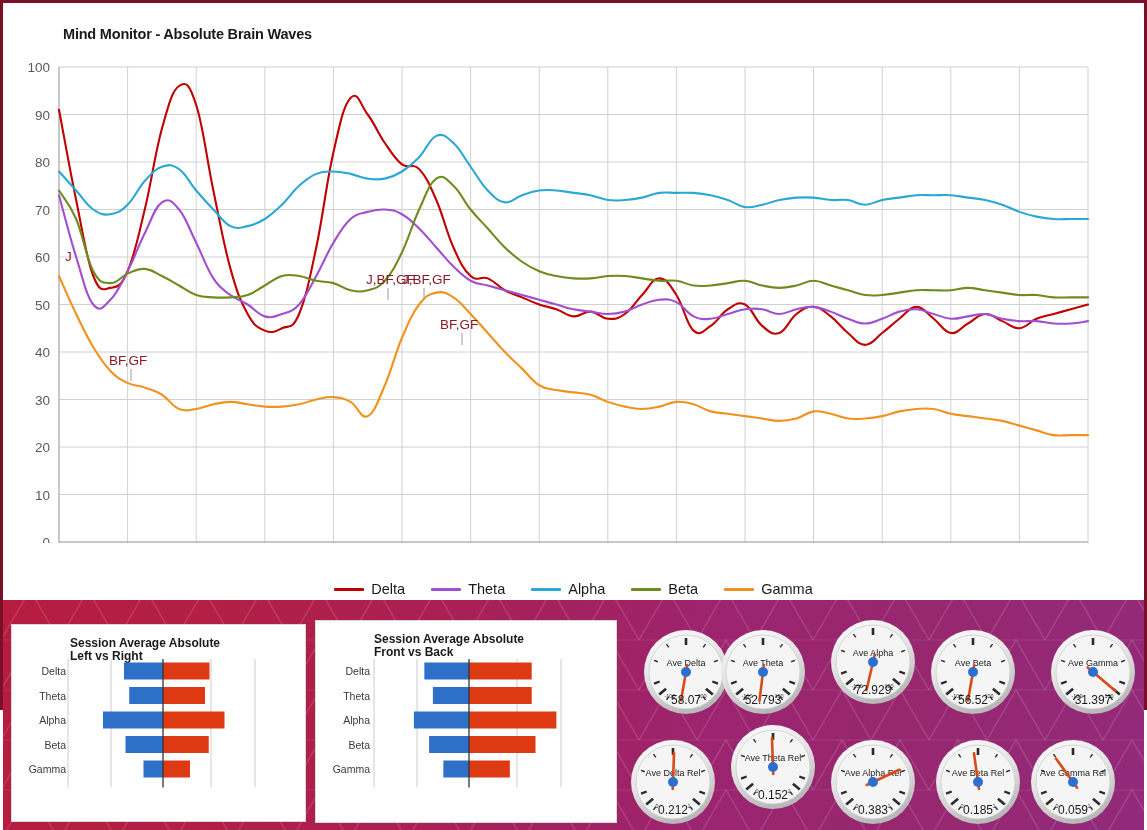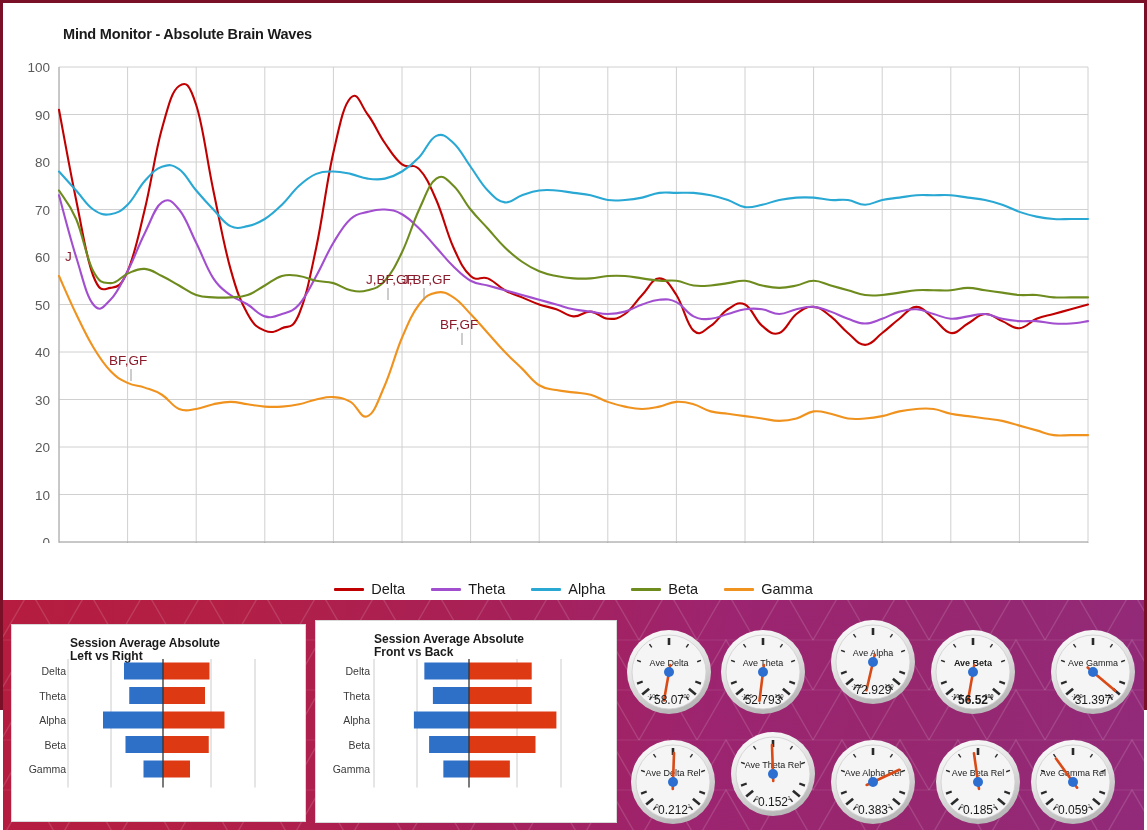--- a/index.html
+++ b/index.html
@@ -593,21 +593,21 @@
           <rect x="113.1" y="115" width="39.9" height="17" fill="#2E6FC7"></rect>
           <rect x="153" y="115" width="66.5" height="17" fill="#DD3A14"></rect>
           <text x="54" y="152" text-anchor="end" font-size="10.5" fill="#3a3a3a" font-family="&quot;Liberation Sans&quot;,sans-serif">Gamma</text>
           <rect x="127.35" y="139.5" width="25.650000000000002" height="17" fill="#2E6FC7"></rect>
           <rect x="153" y="139.5" width="40.85" height="17" fill="#DD3A14"></rect>
           <line x1="153" y1="38" x2="153" y2="166.5" stroke="#333" stroke-width="1.3"></line>
         </svg>
     </div>
 
     <div id="gauges">
-        <div class="gauge" style="left: 2px; top: 26px;">
+        <div class="gauge" style="left: 19px; top: 26px;">
           <svg width="92" height="92">
             <defs>
               <linearGradient id="gbtop0" x1="0" y1="0" x2="0.4" y2="1">
                 <stop offset="0%" stop-color="#ffffff"></stop>
                 <stop offset="55%" stop-color="#e2e2e2"></stop>
                 <stop offset="100%" stop-color="#b9b9b9"></stop>
               </linearGradient>
             </defs>
             <circle cx="46" cy="46" r="42" fill="url(#gbtop0)"></circle>
             <circle cx="46" cy="46" r="37" fill="#f5f5f5" stroke="#cfcfcf" stroke-width="0.8"></circle>
@@ -683,21 +683,21 @@
             <line x1="19.188444490835774" y1="68.49756633902888" x2="26.082844478906573" y2="62.712477851850025" stroke="#2a2a2a" stroke-width="2.6"></line>
             <line x1="72.81155550916424" y1="68.49756633902888" x2="65.91715552109343" y2="62.712477851850025" stroke="#2a2a2a" stroke-width="2.6"></line>
             <text x="30" y="72" text-anchor="middle" font-size="5.5" fill="#333" font-family="&quot;Liberation Sans&quot;,sans-serif">-100</text>
             <text x="62" y="72" text-anchor="middle" font-size="5.5" fill="#333" font-family="&quot;Liberation Sans&quot;,sans-serif">100</text>
             <text x="46" y="40" text-anchor="middle" font-size="9" fill="#1a1a1a" font-family="&quot;Liberation Sans&quot;,sans-serif">Ave Alpha</text>
             <line x1="47.574657380407054" y1="39.17940954650335" x2="39.476419424027924" y2="74.25673187877183" stroke="#D94A16" stroke-width="2.6" stroke-linecap="round"></line>
             <circle cx="46" cy="46" r="5" fill="#2D6FD1"></circle>
             <text x="46" y="78" text-anchor="middle" font-size="12" fill="#1a1a1a" font-family="&quot;Liberation Sans&quot;,sans-serif">72.929</text>
           </svg>
         </div>
-        <div class="gauge" style="left: 306px; top: 26px; font-weight: bold;">
+        <div class="gauge" style="left: 306px; top: 26px;">
           <svg width="92" height="92">
             <defs>
               <linearGradient id="gbtop3" x1="0" y1="0" x2="0.4" y2="1">
                 <stop offset="0%" stop-color="#ffffff"></stop>
                 <stop offset="55%" stop-color="#e2e2e2"></stop>
                 <stop offset="100%" stop-color="#b9b9b9"></stop>
               </linearGradient>
             </defs>
             <circle cx="46" cy="46" r="42" fill="url(#gbtop3)"></circle>
             <circle cx="46" cy="46" r="37" fill="#f5f5f5" stroke="#cfcfcf" stroke-width="0.8"></circle>
@@ -773,21 +773,21 @@
             <line x1="19.188444490835774" y1="68.49756633902888" x2="26.082844478906573" y2="62.712477851850025" stroke="#2a2a2a" stroke-width="2.6"></line>
             <line x1="72.81155550916424" y1="68.49756633902888" x2="65.91715552109343" y2="62.712477851850025" stroke="#2a2a2a" stroke-width="2.6"></line>
             <text x="30" y="72" text-anchor="middle" font-size="5.5" fill="#333" font-family="&quot;Liberation Sans&quot;,sans-serif">0</text>
             <text x="62" y="72" text-anchor="middle" font-size="5.5" fill="#333" font-family="&quot;Liberation Sans&quot;,sans-serif">1</text>
             <text x="46" y="40" text-anchor="middle" font-size="9" fill="#1a1a1a" font-family="&quot;Liberation Sans&quot;,sans-serif">Ave Delta Rel</text>
             <line x1="45.75570352308249" y1="52.99573578913367" x2="47.012085404372534" y2="17.017666016446224" stroke="#D94A16" stroke-width="2.6" stroke-linecap="round"></line>
             <circle cx="46" cy="46" r="5" fill="#2D6FD1"></circle>
             <text x="46" y="78" text-anchor="middle" font-size="12" fill="#1a1a1a" font-family="&quot;Liberation Sans&quot;,sans-serif">0.212</text>
           </svg>
         </div>
-        <div class="gauge" style="left: 106px; top: 128px;">
+        <div class="gauge" style="left: 106px; top: 121px;">
           <svg width="92" height="92">
             <defs>
               <linearGradient id="gbbot1" x1="0" y1="0" x2="0.4" y2="1">
                 <stop offset="0%" stop-color="#ffffff"></stop>
                 <stop offset="55%" stop-color="#e2e2e2"></stop>
                 <stop offset="100%" stop-color="#b9b9b9"></stop>
               </linearGradient>
             </defs>
             <circle cx="46" cy="46" r="42" fill="url(#gbbot1)"></circle>
             <circle cx="46" cy="46" r="37" fill="#f5f5f5" stroke="#cfcfcf" stroke-width="0.8"></circle>

